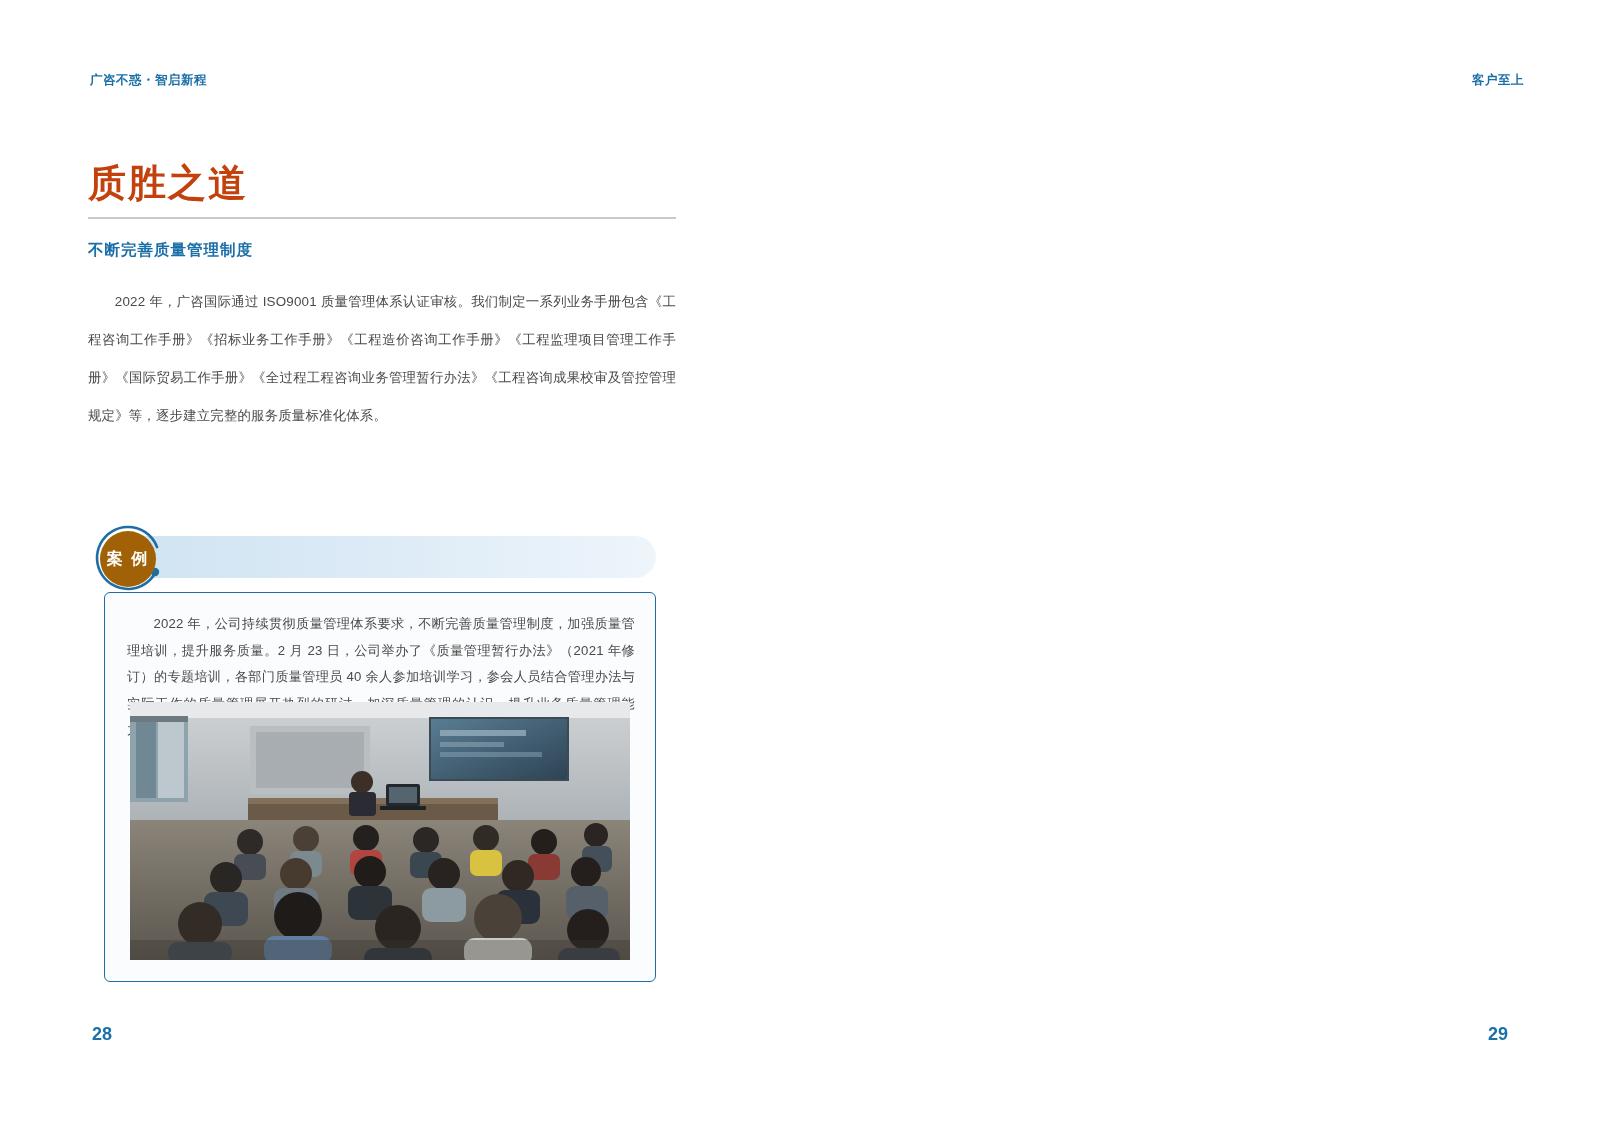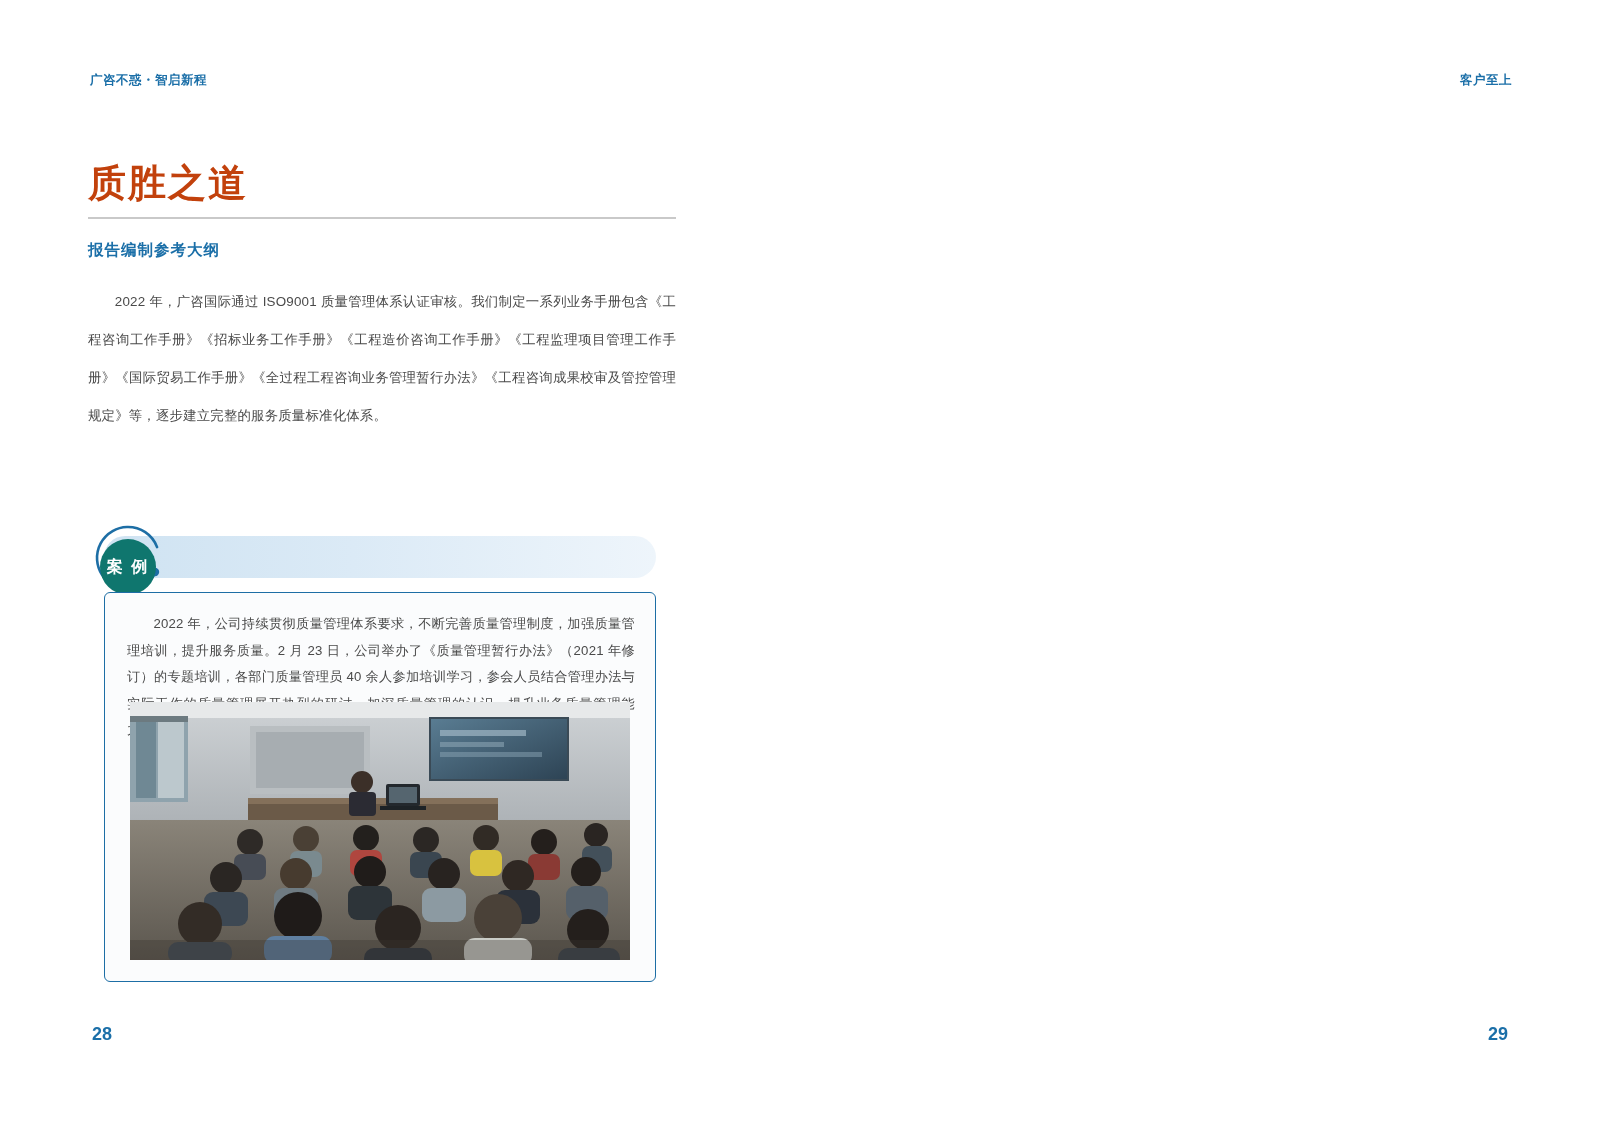--- a/index.html
+++ b/index.html
@@ -16,21 +16,21 @@
   .page-left  { width: 800px; }
   .page-right { width: 800px; }
 
   
   .runhead {
     position: absolute; top: 72px;
     font-size: 12.5px; font-weight: bold;
     color: #1b6fa8; letter-spacing: .5px;
   }
   .runhead-left  { left: 90px; }
-  .runhead-right { right: 88px; }
+  .runhead-right { right: 76px; }
 
   
   .chapter-title {
     position: absolute; left: 88px; top: 158px;
     font-size: 38px; font-weight: bold; color: #c2410c;
     letter-spacing: 2px;
   }
   .title-rule {
     position: absolute; left: 88px; top: 217px;
     width: 588px; height: 2px;
@@ -60,25 +60,24 @@
   .case-badge-wrap {
     position: absolute; left: 92px; top: 522px;
     width: 72px; height: 72px;
   }
   .case-badge-ring {
     position: absolute; left: 0; top: 0; width: 72px; height: 72px;
   }
   .case-badge {
     position: absolute; left: 8px; top: 9px;
     width: 56px; height: 56px; border-radius: 50%;
-    background: #0f766e;
+    background: #a16207;
     color: #ffffff; font-size: 16px; font-weight: bold;
     display: flex; align-items: center; justify-content: center;
     letter-spacing: 2px;
-    margin-top: 8px;
   }
   .case-banner-text {
     position: absolute; left: 200px; top: 546px;
     font-size: 15.5px; font-weight: bold; color: #1b6fa8;
     letter-spacing: .6px;
   }
 
   
   .case-box {
     position: absolute; left: 104px; top: 592px;
@@ -116,21 +115,21 @@
 <div class="spread">
 
   <div class="page page-left">
 
     <div class="runhead runhead-left">广咨不惑・智启新程</div>
 
     <div class="chapter-title">质胜之道</div>
 
     <div class="title-rule"></div>
 
-    <div class="section-heading">报告编制参考大纲</div>
+    <div class="section-heading">不断完善质量管理制度</div>
 
     <div class="body-copy para-1">2022 年，广咨国际通过 ISO9001 质量管理体系认证审核。我们制定一系列业务手册包含《工程咨询工作手册》《招标业务工作手册》《工程造价咨询工作手册》《工程监理项目管理工作手册》《国际贸易工作手册》《全过程工程咨询业务管理暂行办法》《工程咨询成果校审及管控管理规定》等，逐步建立完整的服务质量标准化体系。</div>
 
 
     <div class="case-banner"></div>
 
     <div class="case-badge-wrap">
       <svg class="case-badge-ring" viewBox="0 0 72 72">
         <path d="M36 5 A31 31 0 1 1 35.9 5" fill="none" stroke="#1d6ea5" stroke-width="2.6" stroke-dasharray="168 30" stroke-linecap="round" transform="rotate(118 36 36)"></path>
         <circle cx="63" cy="50" r="4.2" fill="#1d6ea5"></circle>

